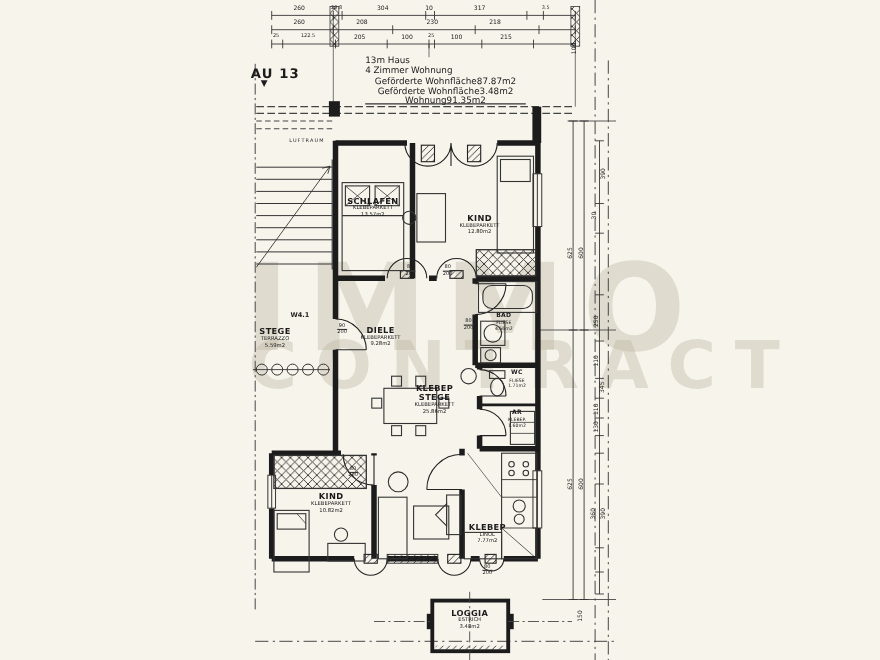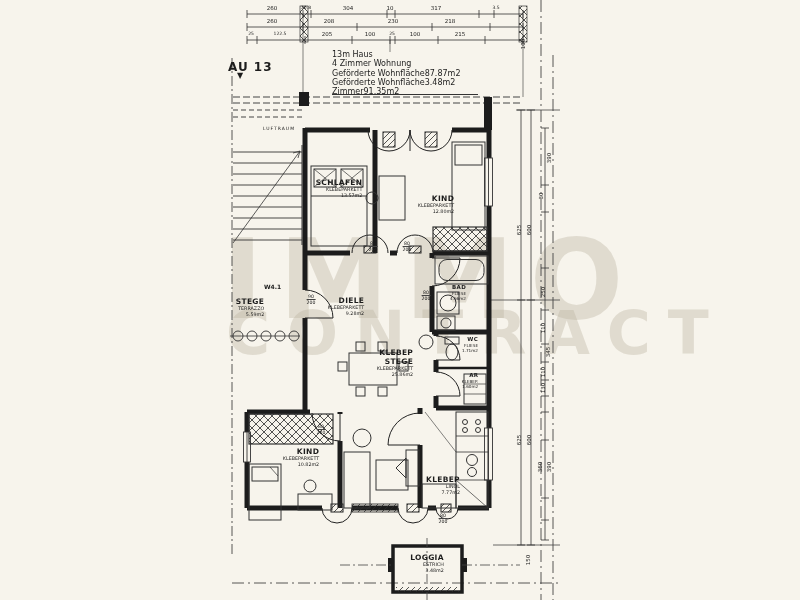--- a/index.html
+++ b/index.html
@@ -5,30 +5,30 @@
   html,body{margin:0;padding:0;background:#ffffff;}
   .canvas{position:relative;width:800px;height:600px;background:#f7f4ec;overflow:hidden;
           font-family:"DejaVu Sans",sans-serif;color:#1c1c1c;}
   .watermark{position:absolute;font-weight:700;color:rgba(186,178,160,0.38);white-space:nowrap;z-index:1;}
   .wm1{left:222px;top:216px;font-size:110px;letter-spacing:16px;}
   .wm2{left:226px;top:298px;font-size:60px;letter-spacing:17px;}
   svg.plan{position:absolute;left:0;top:0;z-index:2;}
   .lbl{position:absolute;white-space:nowrap;z-index:3;}
   .dim{font-size:5.5px;transform:translateX(-50%);}
   .rot{font-size:5.5px;transform:translate(-50%,-50%) rotate(-90deg);}
-  .rl{text-align:right;transform:translateX(-50%);line-height:1.2;}
+  .rl{text-align:center;transform:translateX(-50%);line-height:1.2;}
   .rl .nm{display:block;font-weight:700;font-size:7.5px;letter-spacing:.3px;}
   .rl .fl,.rl .ar2{display:block;font-size:4.8px;}
   .rl.tiny .nm{font-size:5.5px;}
   .rl.tiny .fl,.rl.tiny .ar2{font-size:4.2px;}
   .dfrac{text-align:center;font-size:4.6px;line-height:1.15;transform:translateX(-50%);}
   .dfrac span{display:block;}
   .dfrac .dw{border-bottom:0.8px solid #444;padding:0 1px;}
   .hdr{position:absolute;left:332px;top:50px;width:146px;font-size:8px;line-height:1.17;z-index:3;}
-  .hdr .hrow{display:flex;justify-content:flex-start;}
+  .hdr .hrow{display:flex;justify-content:center;}
   .marker{position:absolute;left:228px;top:60px;font-size:12px;font-weight:600;letter-spacing:1px;z-index:3;}
   .marker-arrow{position:absolute;left:237px;top:71px;font-size:8px;z-index:3;}
   .ann{font-size:4.5px;letter-spacing:1px;transform:translateX(-50%);}
   .wtag{font-size:6px;font-weight:700;}
 </style>
 </head>
 <body>
 
 <div class="canvas">
 
@@ -219,21 +219,21 @@
     <div>4 Zimmer Wohnung</div>
     <div class="hrow">
       <span>Geförderte Wohnfläche</span>
       <span>87.87m2</span>
     </div>
     <div class="hrow">
       <span>Geförderte Wohnfläche</span>
       <span>3.48m2</span>
     </div>
     <div class="hrow">
-      <span>Zimmer</span>
+      <span>Wohnung</span>
       <span>91.35m2</span>
     </div>
   </div>
 
   <span class="lbl dim" style="left:272px;top:5px">260</span>
   <span class="lbl dim" style="left:306px;top:5px;font-size:4.5px">20.8</span>
   <span class="lbl dim" style="left:348px;top:5px">304</span>
   <span class="lbl dim" style="left:390px;top:5px">10</span>
   <span class="lbl dim" style="left:436px;top:5px">317</span>
   <span class="lbl dim" style="left:496px;top:5px;font-size:4.5px">3.5</span>

